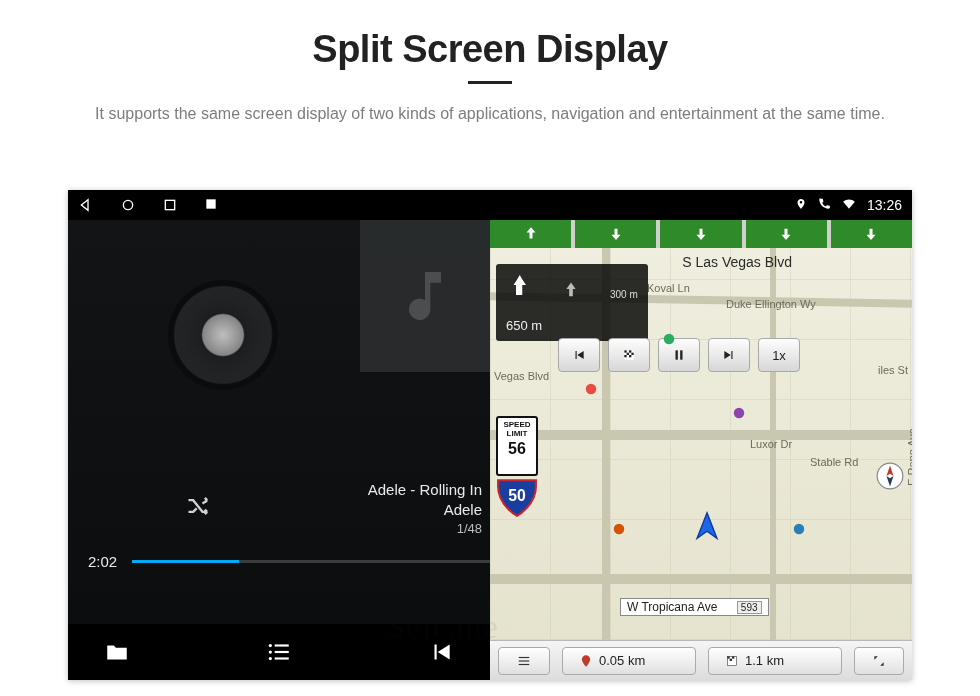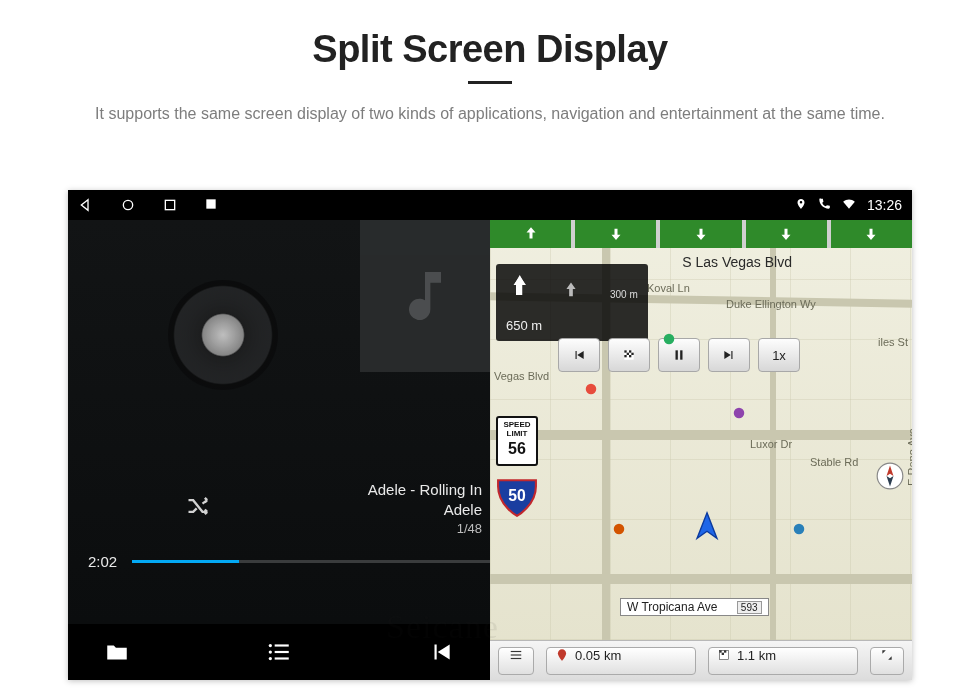--- a/index.html
+++ b/index.html
@@ -39,30 +39,30 @@
 .green-top{position:absolute;left:0;right:0;top:0;height:28px;background:#2f8a2a;display:flex}
 .green-top .seg{flex:1;border-right:4px solid #d0d0d0;display:flex;align-items:center;justify-content:center}
 .green-top .seg:last-child{border-right:none}
 .green-top svg{width:18px;height:18px;fill:#fff}
 .street-label{position:absolute;top:34px;right:120px;background:transparent;color:#2a2a2a;font-size:14px}
 .maneuver{position:absolute;left:6px;top:44px;background:rgba(0,0,0,.82);color:#fff;padding:6px 10px 8px;border-radius:3px;min-width:118px}
 .maneuver .arrows{display:flex;gap:24px;align-items:flex-end}
 .maneuver .dist{font-size:13px;margin-top:18px;color:#eee}
 .ctrl-row{position:absolute;left:68px;top:118px;display:flex;gap:8px}
 .ctrl-btn{width:42px;height:34px;background:linear-gradient(#fdfdfd,#d7d7d7);border:1px solid #a8a8a8;border-radius:4px;display:flex;align-items:center;justify-content:center;font-size:13px;color:#222}
-.speed-sign{position:absolute;left:6px;top:196px;width:42px;height:50px;background:#fff;border:2px solid #111;border-radius:3px;text-align:center;font-size:8px;line-height:1.1;padding-top:3px;font-weight:700;color:#111}
+.speed-sign{position:absolute;left:6px;top:196px;width:42px;height:60px;background:#fff;border:2px solid #111;border-radius:3px;text-align:center;font-size:8px;line-height:1.1;padding-top:3px;font-weight:700;color:#111}
 .speed-sign .big{font-size:16px;display:block;margin-top:1px}
 .shield{position:absolute;left:6px;top:256px;width:42px;height:40px}
 .current-pos{position:absolute;left:200px;top:290px;width:34px;height:34px}
 .compass{position:absolute;right:8px;top:242px;width:28px;height:28px}
 .poi{position:absolute;width:18px;height:18px}
 .trop-label{position:absolute;left:130px;bottom:64px;background:#fff;border:1px solid #888;padding:1px 6px;font-size:12px;color:#222}
 .trop-label .num{display:inline-block;background:#eee;border:1px solid #999;padding:0 3px;margin-left:16px;font-size:10px}
 .rp-bottom{position:absolute;left:0;right:0;bottom:0;height:40px;background:linear-gradient(#f5f5f5,#dcdcdc);border-top:1px solid #b8b8b8;display:flex;align-items:center;gap:12px;padding:0 8px;font-size:13px;color:#222}
-.rp-bottom .pill{background:linear-gradient(#fff,#e0e0e0);border:1px solid #aaa;border-radius:4px;height:28px;display:flex;gap:6px;padding:0 8px}
+.rp-bottom .pill{background:linear-gradient(#fff,#e0e0e0);border:1px solid #aaa;border-radius:4px;height:28px;display:flex;align-items:center;gap:6px;padding:0 16px}
 .rp-bottom .grow{flex:1}
 .watermark{position:absolute;left:318px;bottom:34px;font-size:34px;color:rgba(40,40,40,.08);font-family:Georgia,serif;letter-spacing:1px;pointer-events:none}
 .road{position:absolute;background:#c9c7af}
 .road.r1{left:0;top:76px;width:100%;height:8px;transform:rotate(1deg)}
 .road.r2{left:0;top:210px;width:100%;height:10px}
 .road.r3{left:0;bottom:96px;width:100%;height:10px}
 .road.r4{left:112px;top:0;width:8px;height:100%}
 .road.r5{left:280px;top:0;width:6px;height:100%}
 .label-sm{position:absolute;font-size:11px;color:#6b6b58}
 </style>
@@ -204,21 +204,21 @@
             <svg viewBox="0 0 24 24">
               <path d="M12 20l-6-7h4V5h4v8h4z"></path>
             </svg>
           </div>
       </div>
 
       <div class="street-label">S Las Vegas Blvd</div>
 
       <span class="label-sm" style="left:157px;top:62px">Koval Ln</span>
       <span class="label-sm" style="left:236px;top:78px">Duke Ellington Wy</span>
-      <span class="label-sm" style="right:4px;top:116px">iles St</span>
+      <span class="label-sm" style="right:4px;top:144px">iles St</span>
       <span class="label-sm" style="left:260px;top:218px">Luxor Dr</span>
       <span class="label-sm" style="left:320px;top:236px">Stable Rd</span>
       <span class="label-sm" style="right:6px;top:208px;transform:rotate(-90deg);transform-origin:right top">E Reno Ave</span>
       <span class="label-sm" style="left:4px;top:150px">Vegas Blvd</span>
 
       <div class="maneuver">
         <div class="arrows">
           <svg width="30" height="30" viewBox="0 0 24 24" fill="#fff">
               <path d="M14 20v-9H9l4-7 4 7h-1v9z" transform="scale(-1,1) translate(-24,0)"></path>
               <path d="M13 20v-8h3l-5-7-5 7h3v8z" fill="#fff"></path>

